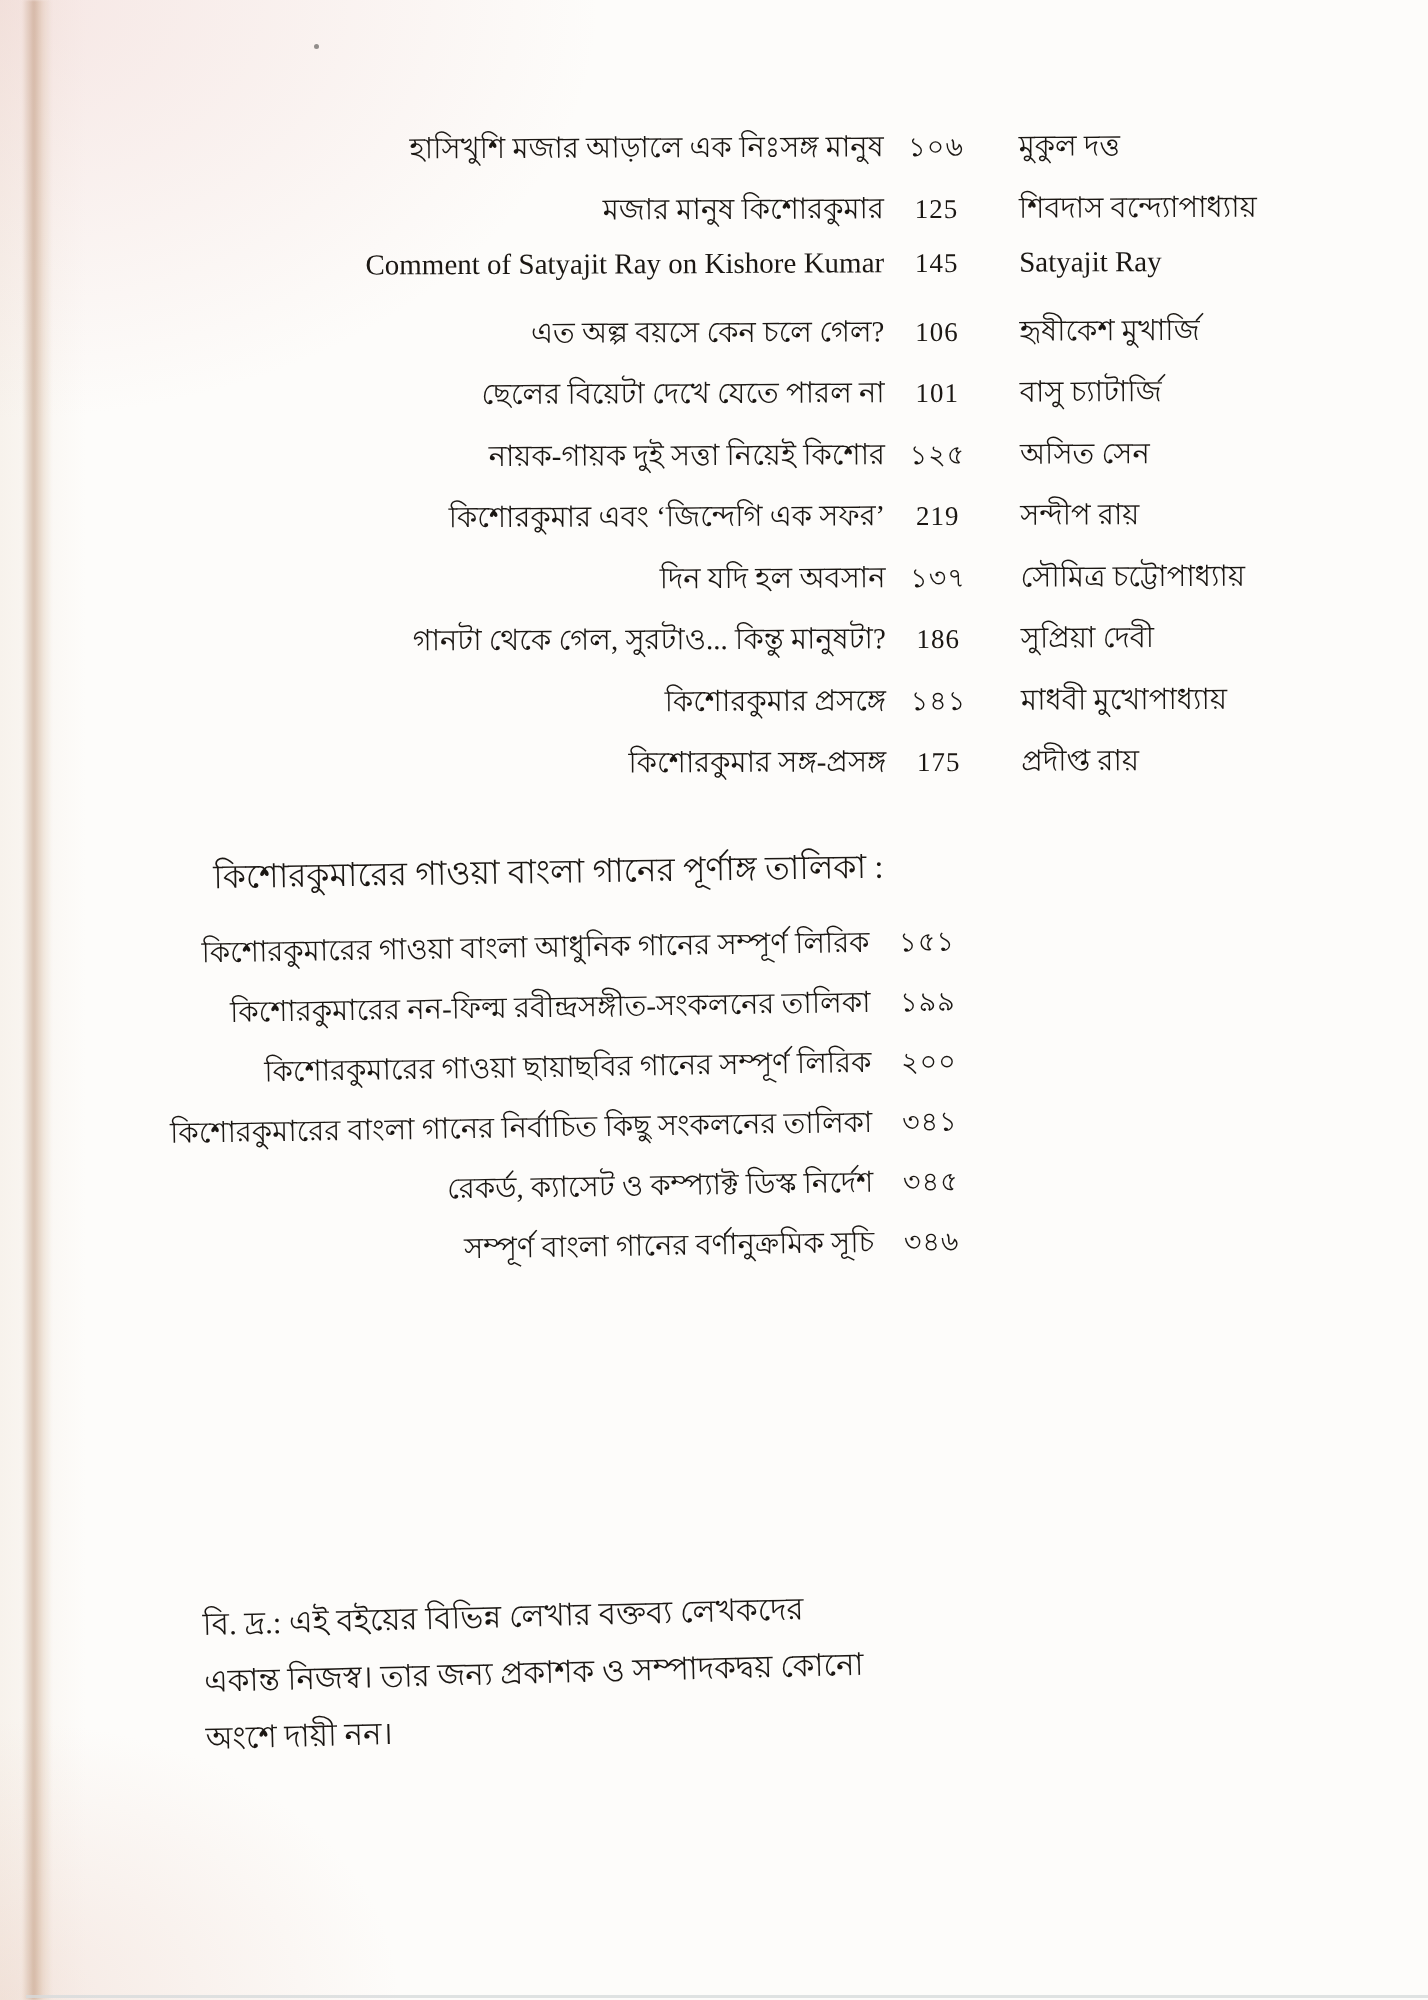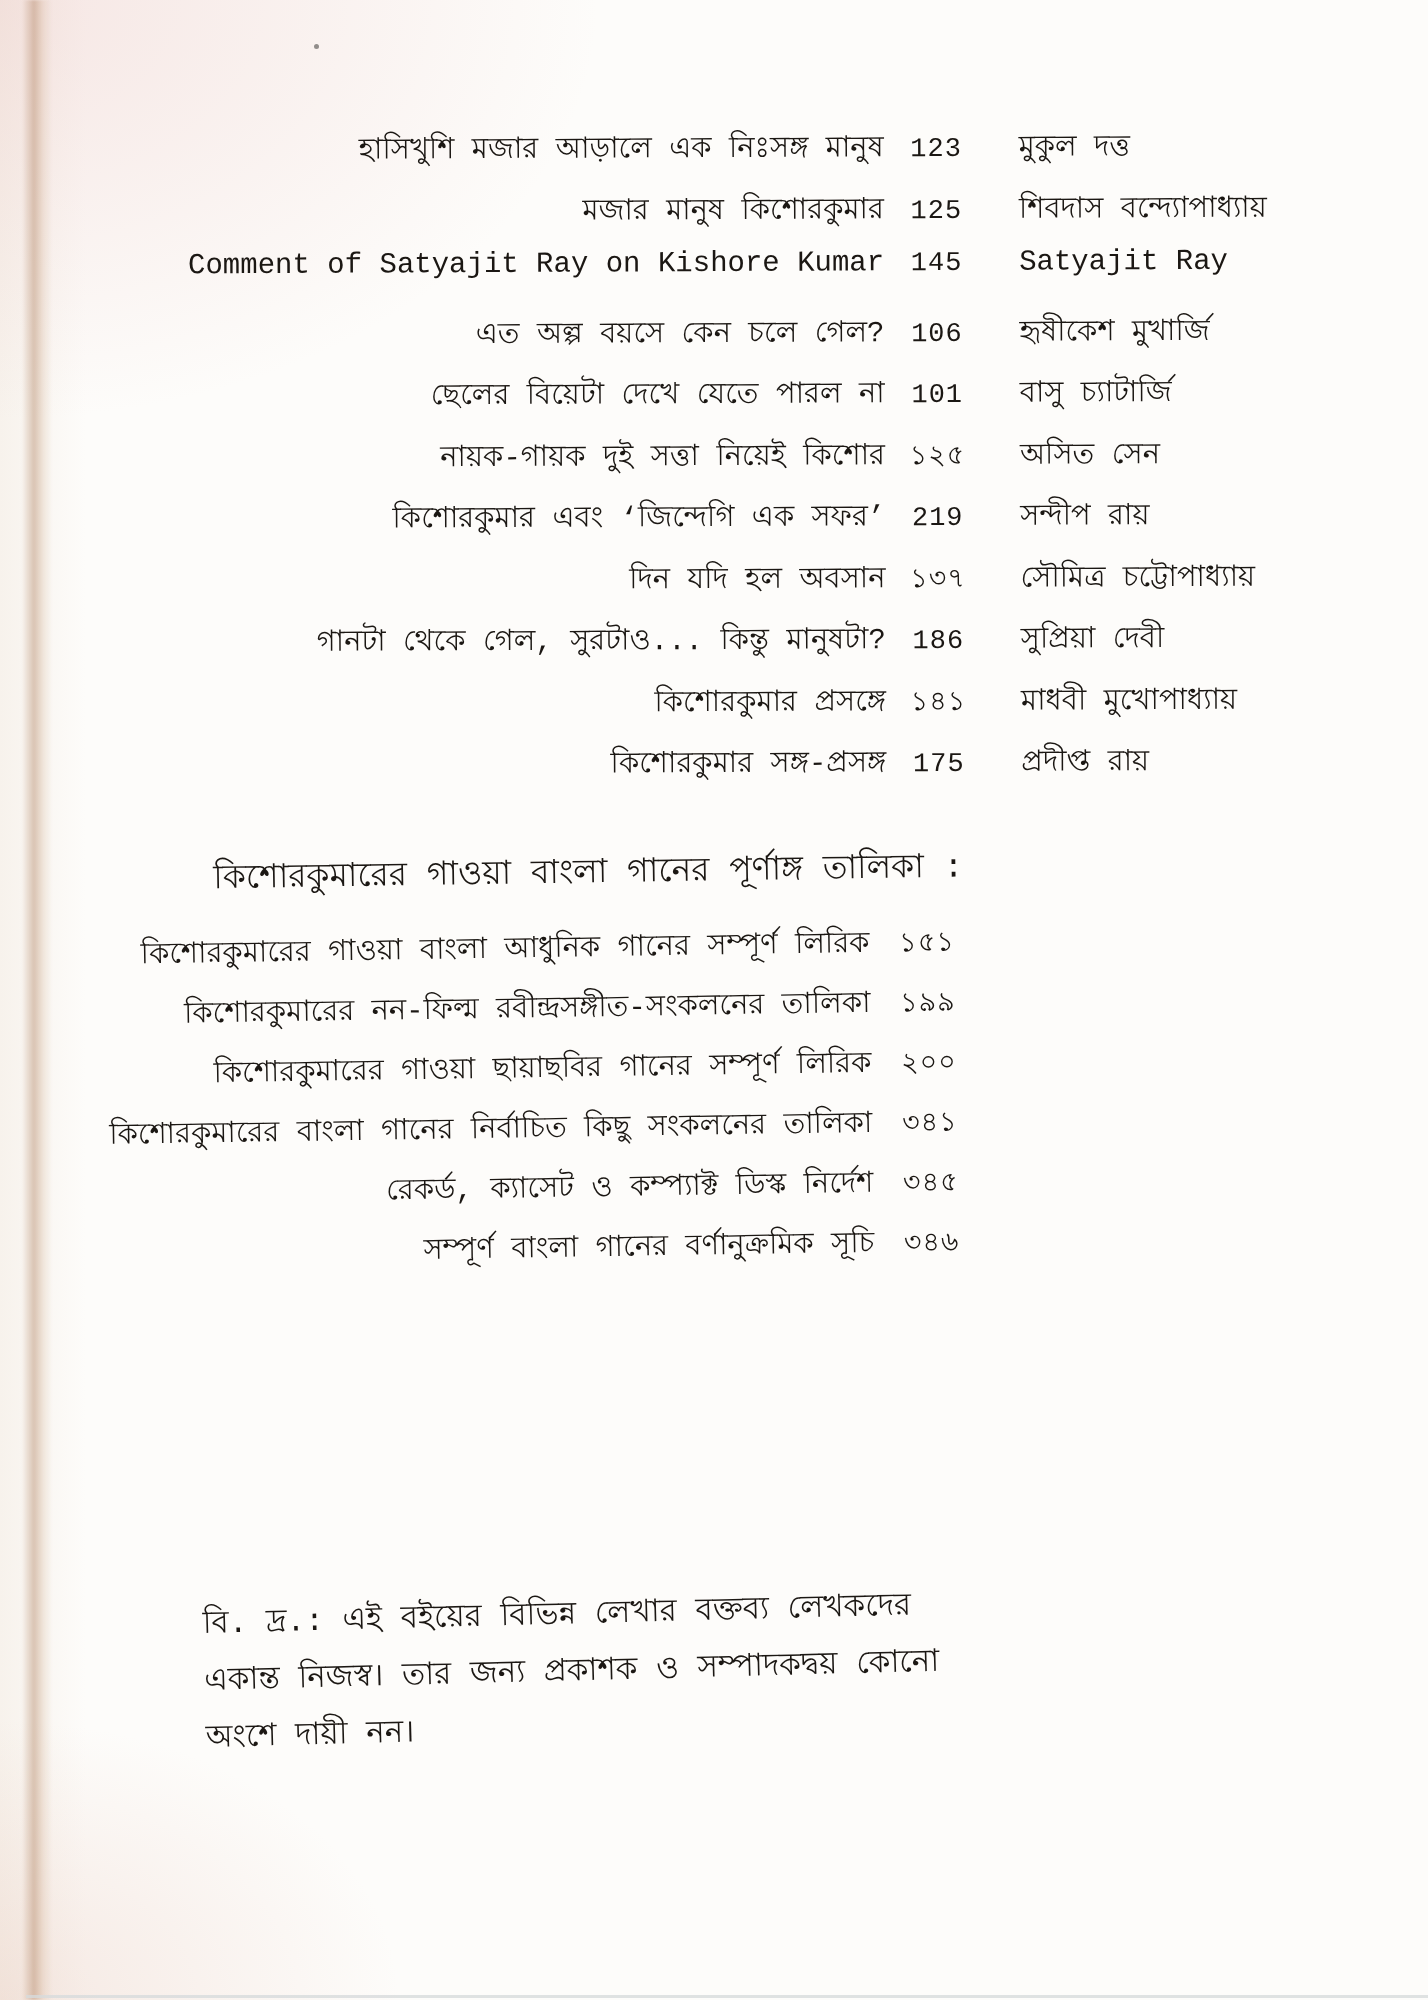--- a/index.html
+++ b/index.html
@@ -1,20 +1,20 @@
 <!DOCTYPE html>
 <html lang="bn"><head>
 <meta charset="utf-8">
 <style>
   html,body { margin:0; padding:0; background:#ffffff; }
   .page {
     position:relative;
     width:1428px; height:2000px;
     overflow:hidden;
-    font-family:Liberation Mono, monospace;
+    font-family:Liberation Serif, serif;
     color:#1b1713;
     background:
       radial-gradient(60% 30% at 0% 0%, rgba(232,190,186,0.35), rgba(232,190,186,0) 70%),
       radial-gradient(40% 20% at 0% 100%, rgba(226,186,170,0.30), rgba(226,186,170,0) 70%),
       linear-gradient(to right, #f7f2ec 0%, #fdfcfa 6%, #fdfcfa 100%);
   }
   
   .edge-left {
     position:absolute; left:22px; top:0; bottom:0; width:30px;
     background:linear-gradient(to right,
@@ -75,21 +75,21 @@
 <div class="page">
 
   <div class="edge-left"></div>
   <div class="edge-bottom"></div>
   <div class="speck"></div>
 
   <div class="toc1">
 
       <div class="row">
         <span class="t">হাসিখুশি মজার আড়ালে এক নিঃসঙ্গ মানুষ</span>
-        <span class="p">123</span>
+        <span class="p">১০৬</span>
         <span class="a">মুকুল দত্ত</span>
       </div>
 
       <div class="row">
         <span class="t">মজার মানুষ কিশোরকুমার</span>
         <span class="p">125</span>
         <span class="a">শিবদাস বন্দ্যোপাধ্যায়</span>
       </div>
 
       <div class="row">

